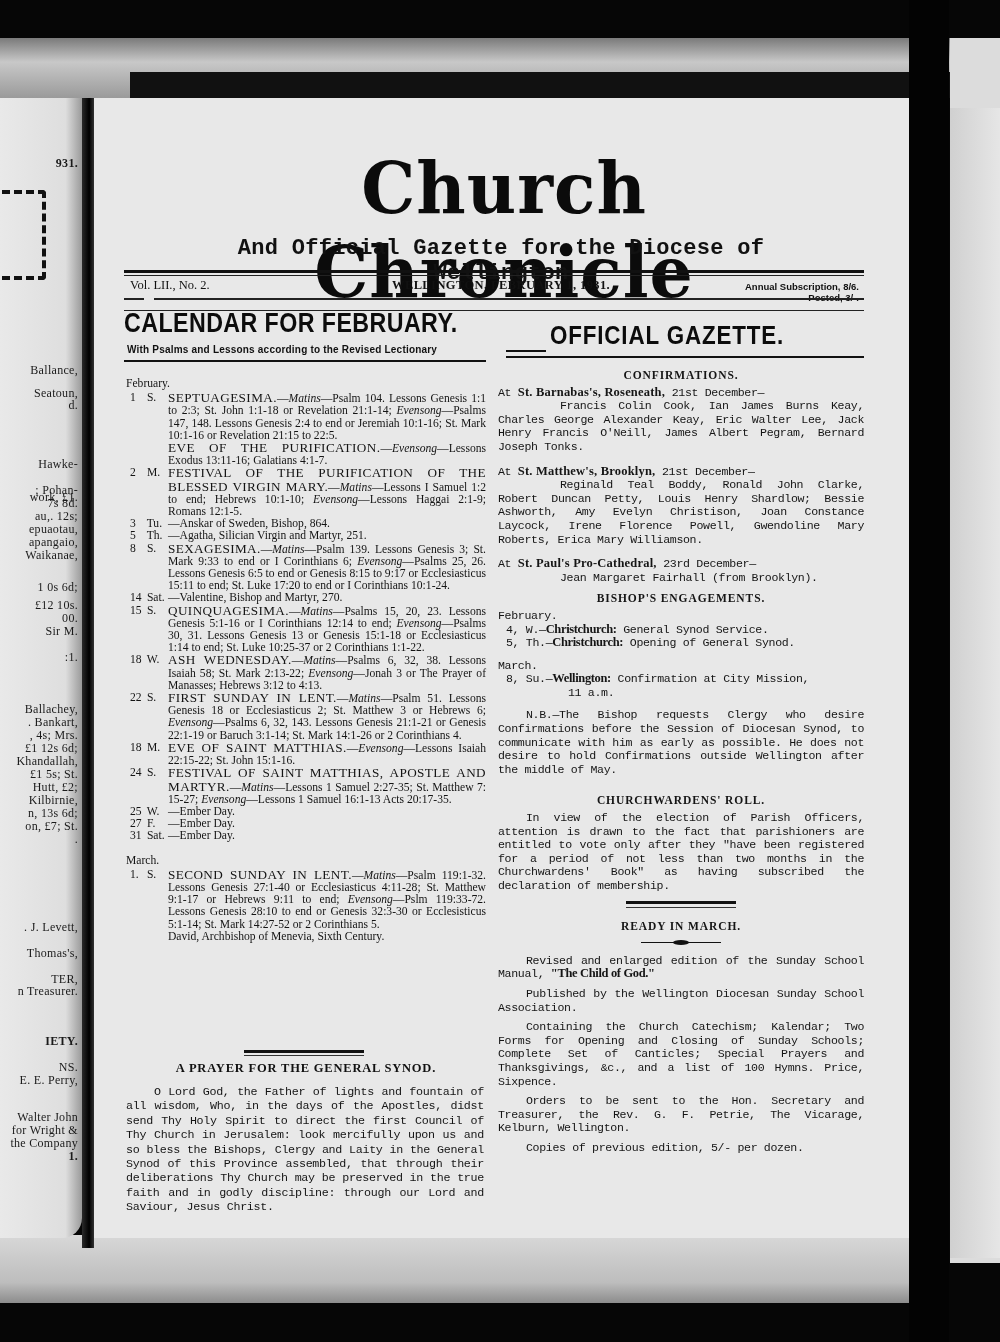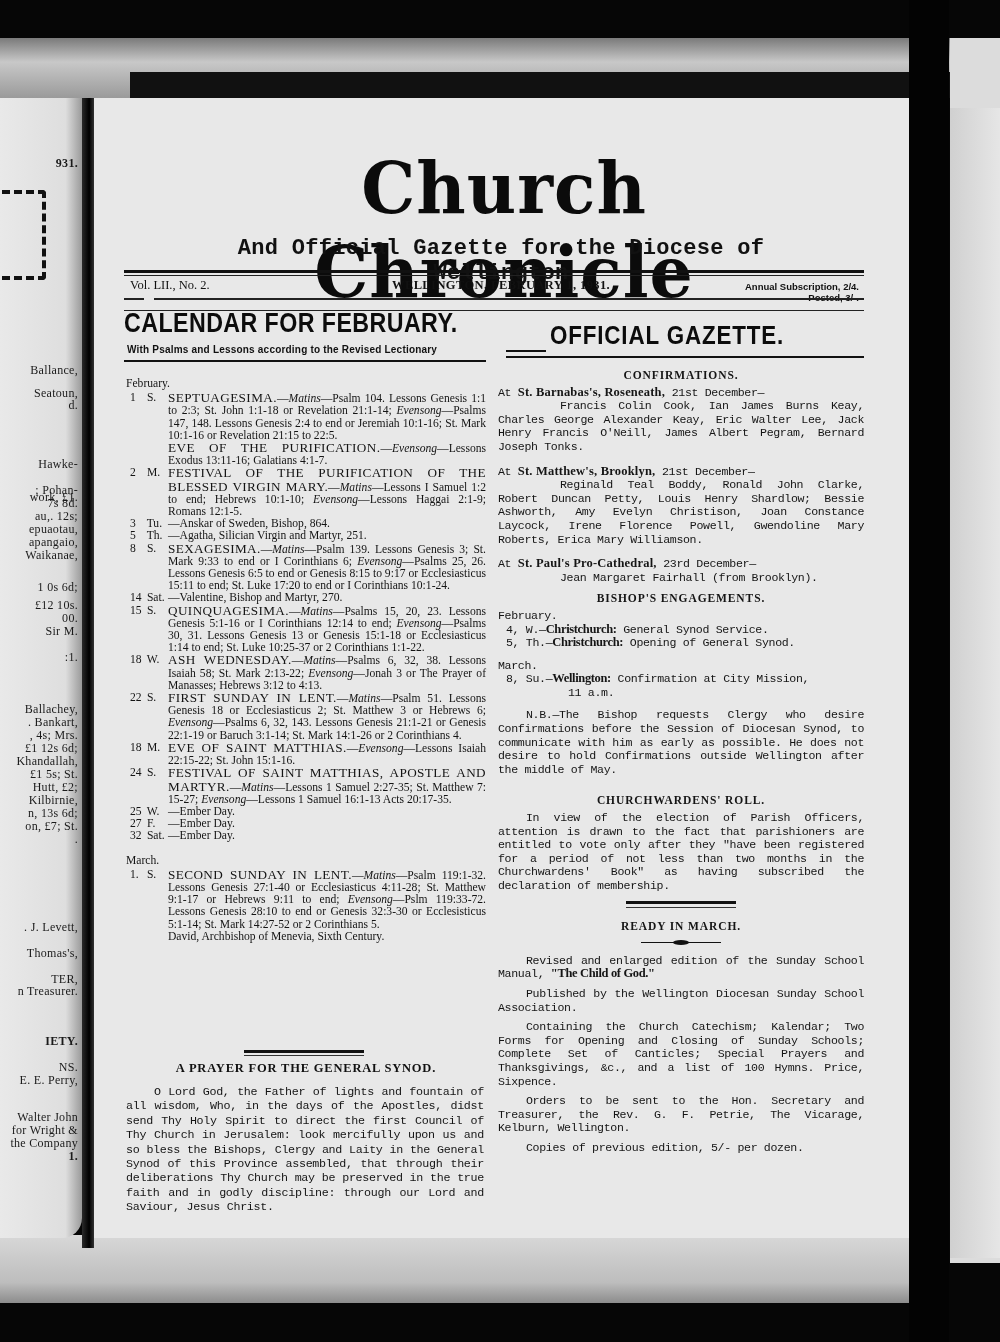--- a/index.html
+++ b/index.html
@@ -163,21 +163,21 @@
   <div class="page-inner">
     <div class="masthead-title">Church Chronicle</div>
     <div class="masthead-sub">And Official Gazette for the Diocese of Wellington</div>
 
     <div class="rule-thick" style="left:30px; top:172px; width:740px;"></div>
     <div class="rule-thin" style="left:30px; top:177px; width:740px;"></div>
 
     <div class="dateline vol">Vol. LII., No. 2.</div>
     <div class="dateline date">WELLINGTON, FEBRUARY 1, 1931.</div>
     <div class="subscr">
-      <div>Annual Subscription, 2/4.</div>
+      <div>Annual Subscription, 8/6.</div>
       <div>Posted, 3/-.</div>
     </div>
 
     <div class="rule-thin" style="left:30px; top:200px; width:20px; height:2px;"></div>
     <div class="rule-thin" style="left:60px; top:200px; width:710px; height:2px;"></div>
     <div class="rule-thin" style="left:30px; top:212px; width:740px;"></div>
 
     <div class="col-head cal-head">CALENDAR FOR FEBRUARY.</div>
     <div class="cal-sub">With Psalms and Lessons according to the Revised Lectionary</div>
     <div class="rule-thick" style="left:30px; top:262px; width:362px; height:2px;"></div>
@@ -195,21 +195,21 @@
         <div class="entry"><span class="day"><span class="day-num">5</span> Th.</span>—Agatha, Silician Virgin and Martyr, 251.</div>
         <div class="entry"><span class="day"><span class="day-num">8</span> S.</span><span class="caps">SEXAGESIMA.</span>—<i>Matins</i>—Psalm 139. Lessons Genesis 3; St. Mark 9:33 to end or I Corinthians 6; <i>Evensong</i>—Psalms 25, 26. Lessons Genesis 6:5 to end or Genesis 8:15 to 9:17 or Ecclesiasticus 15:11 to end; St. Luke 17:20 to end or I Corinthians 10:1-24.</div>
         <div class="entry"><span class="day"><span class="day-num">14</span> Sat.</span>—Valentine, Bishop and Martyr, 270.</div>
         <div class="entry"><span class="day"><span class="day-num">15</span> S.</span><span class="caps">QUINQUAGESIMA.</span>—<i>Matins</i>—Psalms 15, 20, 23. Lessons Genesis 5:1-16 or I Corinthians 12:14 to end; <i>Evensong</i>—Psalms 30, 31. Lessons Genesis 13 or Genesis 15:1-18 or Ecclesiasticus 1:14 to end; St. Luke 10:25-37 or 2 Corinthians 1:1-22.</div>
         <div class="entry"><span class="day"><span class="day-num">18</span> W.</span><span class="caps">ASH WEDNESDAY.</span>—<i>Matins</i>—Psalms 6, 32, 38. Lessons Isaiah 58; St. Mark 2:13-22; <i>Evensong</i>—Jonah 3 or The Prayer of Manasses; Hebrews 3:12 to 4:13.</div>
         <div class="entry"><span class="day"><span class="day-num">22</span> S.</span><span class="caps">FIRST SUNDAY IN LENT.</span>—<i>Matins</i>—Psalm 51. Lessons Genesis 18 or Ecclesiasticus 2; St. Matthew 3 or Hebrews 6; <i>Evensong</i>—Psalms 6, 32, 143. Lessons Genesis 21:1-21 or Genesis 22:1-19 or Baruch 3:1-14; St. Mark 14:1-26 or 2 Corinthians 4.</div>
         <div class="entry"><span class="day"><span class="day-num">18</span> M.</span><span class="caps">EVE OF SAINT MATTHIAS.</span>—<i>Evensong</i>—Lessons Isaiah 22:15-22; St. John 15:1-16.</div>
         <div class="entry"><span class="day"><span class="day-num">24</span> S.</span><span class="caps">FESTIVAL OF SAINT MATTHIAS, APOSTLE AND MARTYR.</span>—<i>Matins</i>—Lessons 1 Samuel 2:27-35; St. Matthew 7: 15-27; <i>Evensong</i>—Lessons 1 Samuel 16:1-13 Acts 20:17-35.</div>
         <div class="entry"><span class="day"><span class="day-num">25</span> W.</span>—Ember Day.</div>
         <div class="entry"><span class="day"><span class="day-num">27</span> F.</span>—Ember Day.</div>
-        <div class="entry"><span class="day"><span class="day-num">32</span> Sat.</span>—Ember Day.</div>
+        <div class="entry"><span class="day"><span class="day-num">31</span> Sat.</span>—Ember Day.</div>
         <div class="spacer"></div>
         <div class="month">March.</div>
         <div class="entry"><span class="day"><span class="day-num">1.</span> S.</span><span class="caps">SECOND SUNDAY IN LENT.</span>—<i>Matins</i>—Psalm 119:1-32. Lessons Genesis 27:1-40 or Ecclesiasticus 4:11-28; St. Matthew 9:1-17 or Hebrews 9:11 to end; <i>Evensong</i>—Pslm 119:33-72. Lessons Genesis 28:10 to end or Genesis 32:3-30 or Ecclesisticus 5:1-14; St. Mark 14:27-52 or 2 Corinthians 5.</div>
         <div class="entry">David, Archbishop of Menevia, Sixth Century.</div>
       </div>
 
     <div class="sep-block" style="top:952px;">
         <div class="a"></div>
         <div class="b"></div>
       </div>

